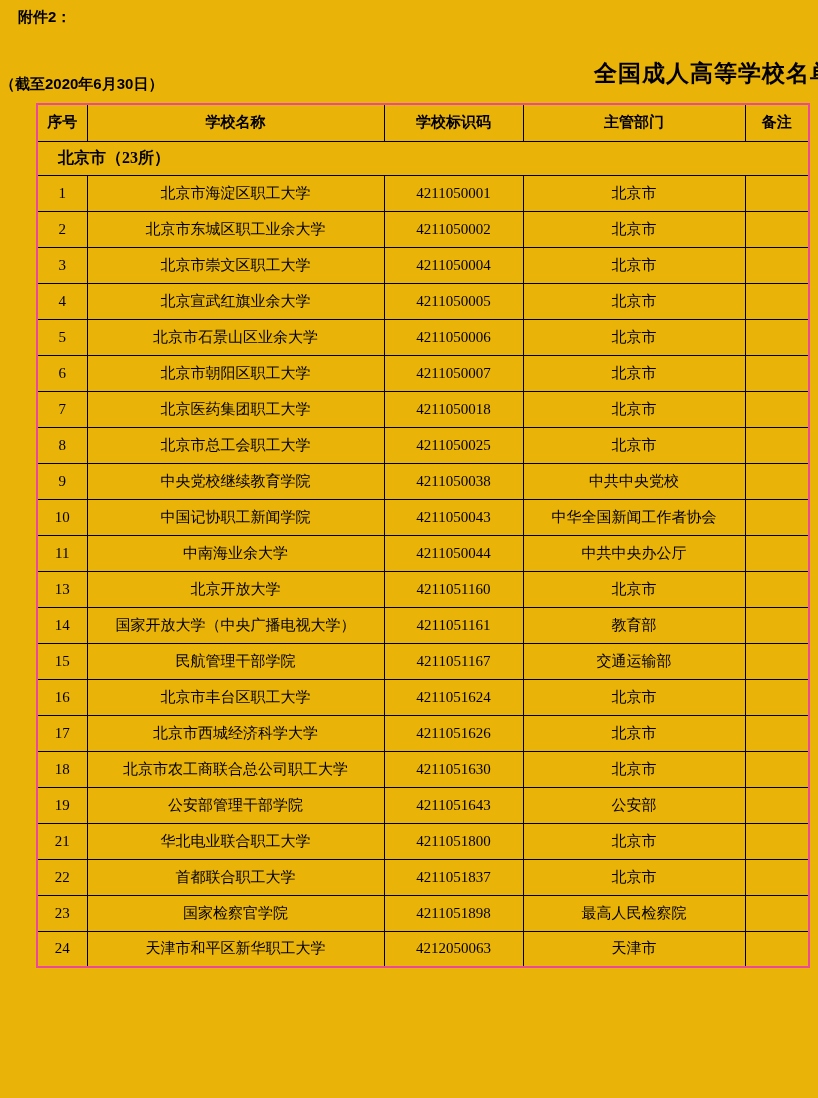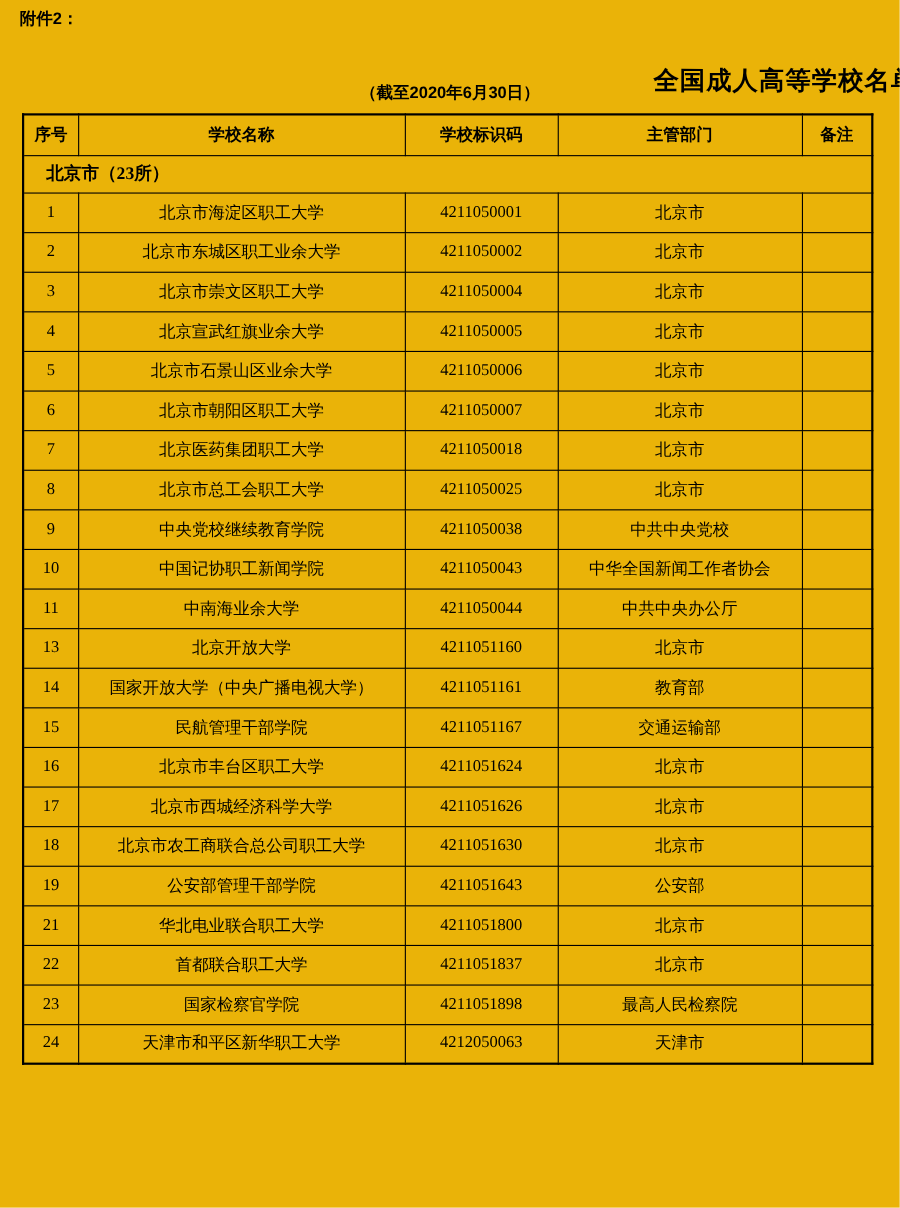--- a/index.html
+++ b/index.html
@@ -34,33 +34,33 @@
     font-size: 23px;
     font-weight: bold;
     letter-spacing: 1px;
     margin: 16px;
   }
   .subtitle {
     position: absolute;
     top: 75px;
     left: 0;
     width: 100%;
-    text-align: center;
+    text-align: left;
     font-family: "Liberation Sans", "DejaVu Sans", sans-serif;
     font-weight: bold;
     font-size: 15px;
   }
   table.school-table {
     position: absolute;
     top: 103px;
-    left: 20px;
+    left: 36px;
     width: 772px;
     border-collapse: collapse;
     table-layout: fixed;
-    border: 2px solid #000000;
+    border: 2px solid #ec4899;
   }
   .school-table th,
   .school-table td {
     border: 1px solid #000;
     text-align: center;
     vertical-align: middle;
     padding: 0 2px;
     font-size: 15px;
     overflow: hidden;
     white-space: nowrap;

